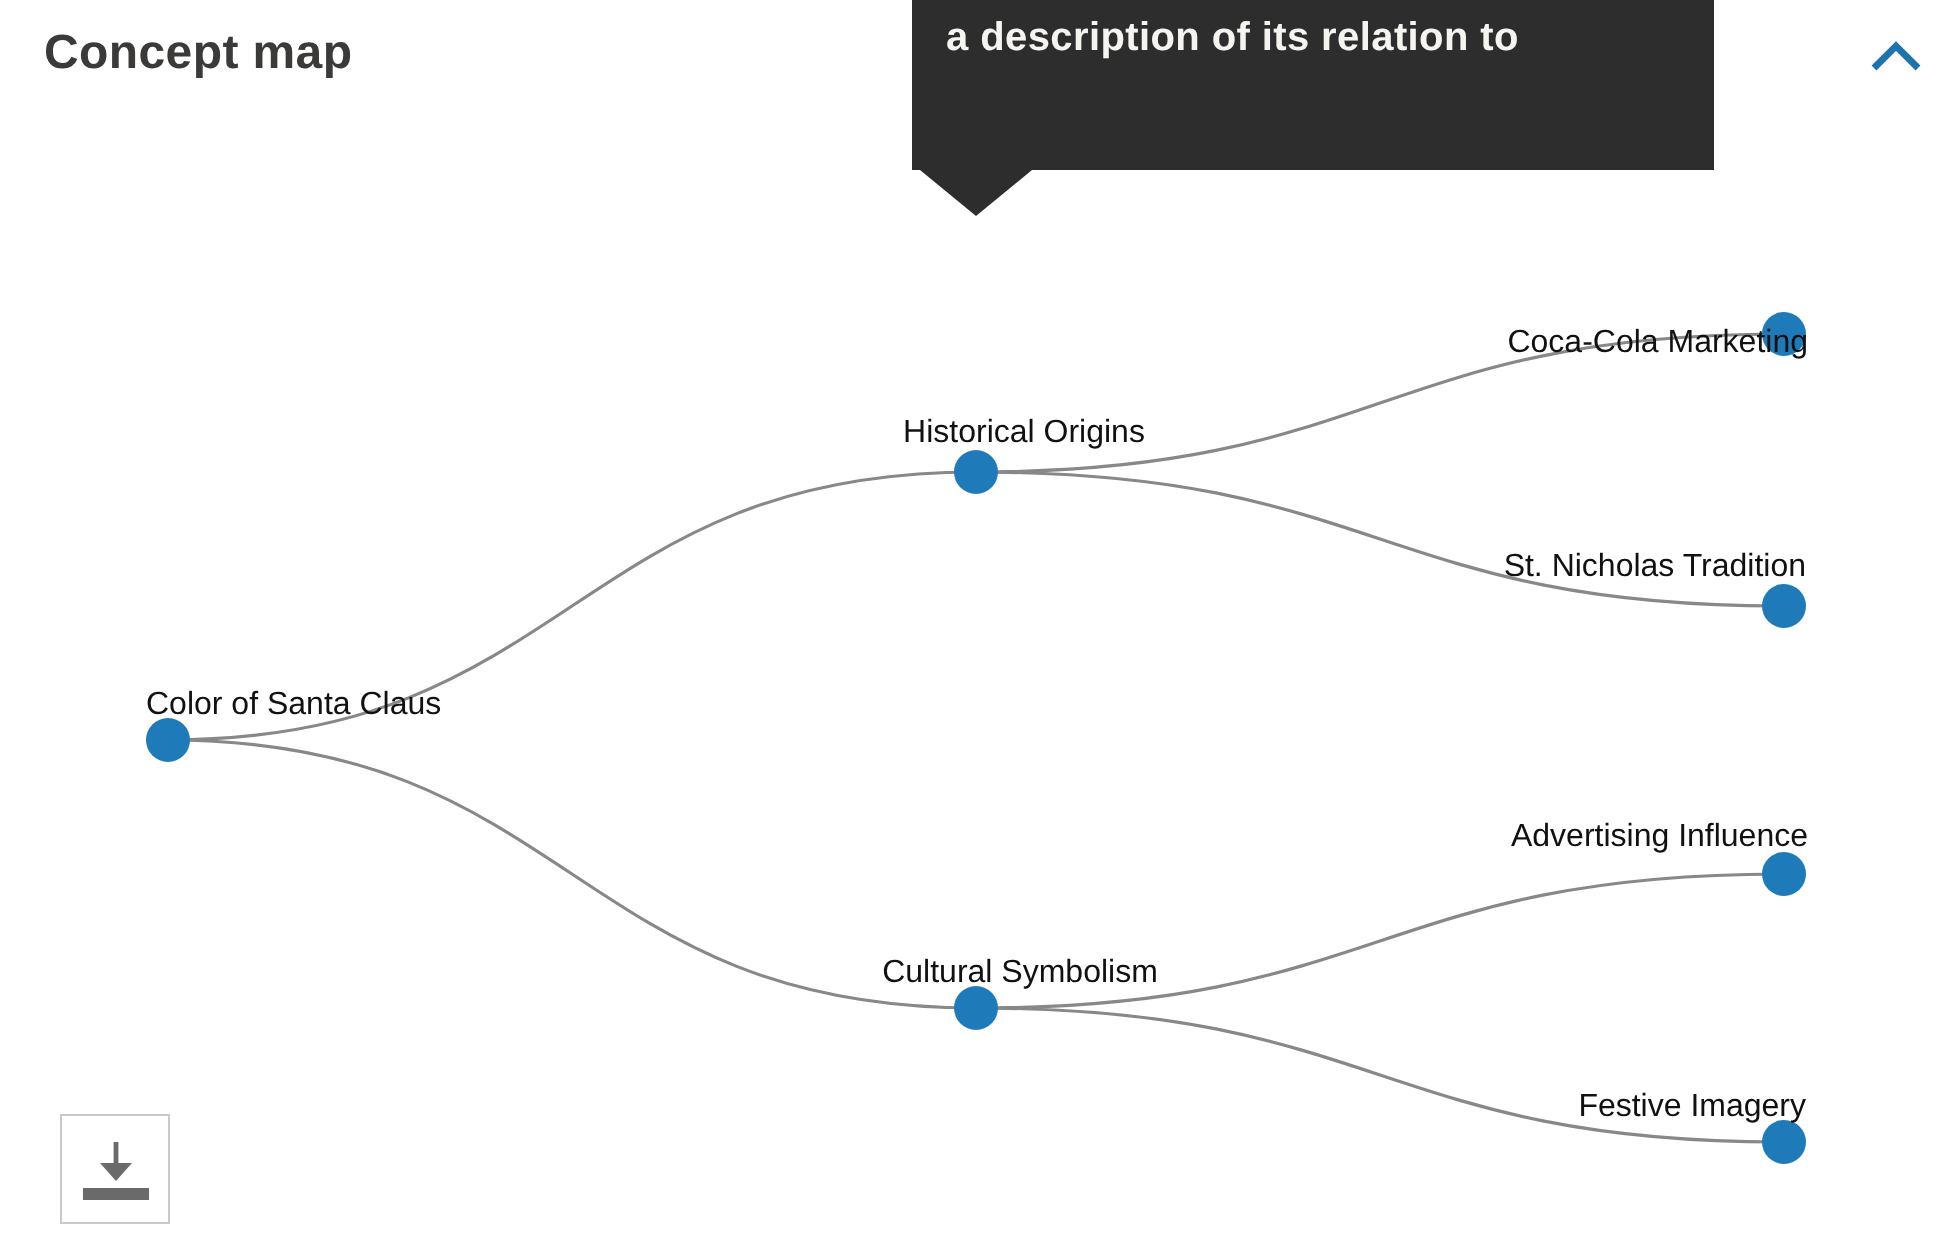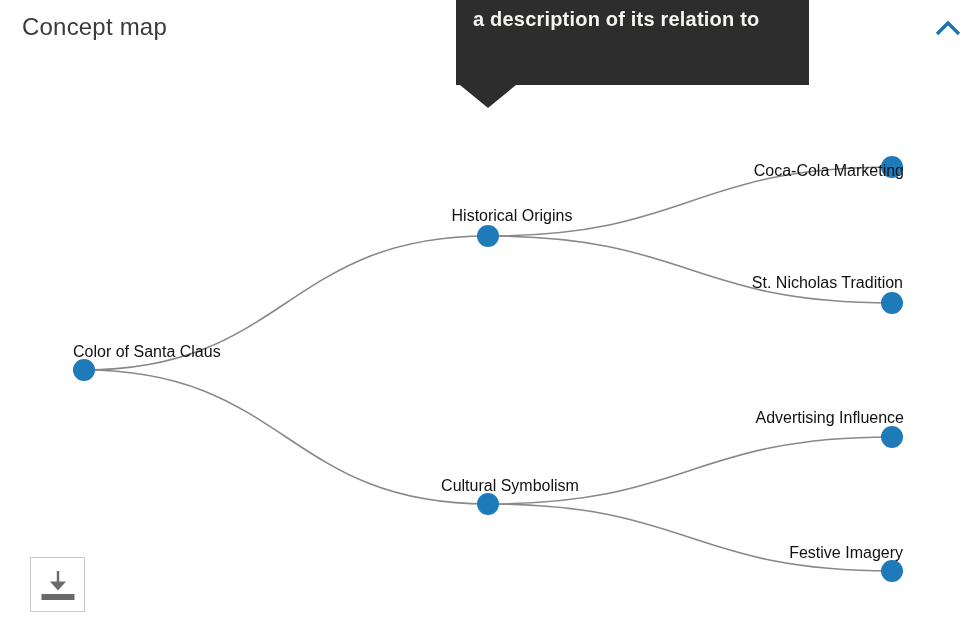--- a/index.html
+++ b/index.html
@@ -10,42 +10,42 @@
     height: 626px;
     background: #ffffff;
     overflow: hidden;
     font-family: "Liberation Sans", sans-serif;
   }
   .page-title {
     position: absolute;
     left: 22px;
     top: 13px;
     font-size: 24px;
-    font-weight: 400;
+    font-weight: 700;
     color: #3b3a39;
     letter-spacing: 0.2px;
   }
   .collapse-btn {
     position: absolute;
     top: 10px;
     right: 6px;
     width: 36px;
     height: 36px;
     background: transparent;
     border: none;
     cursor: pointer;
     display: flex;
     align-items: center;
     justify-content: center;
   }
   .tooltip {
     position: absolute;
     left: 456px;
     top: 0;
-    width: 353px;
+    width: 401px;
     height: 85px;
     background: #2d2d2d;
     color: #f5f4f1;
     font-size: 20px;
     font-weight: 600;
     line-height: 36px;
     padding: 1px 20px 0 17px;
     letter-spacing: 0.2px;
   }
   .tooltip::after {

